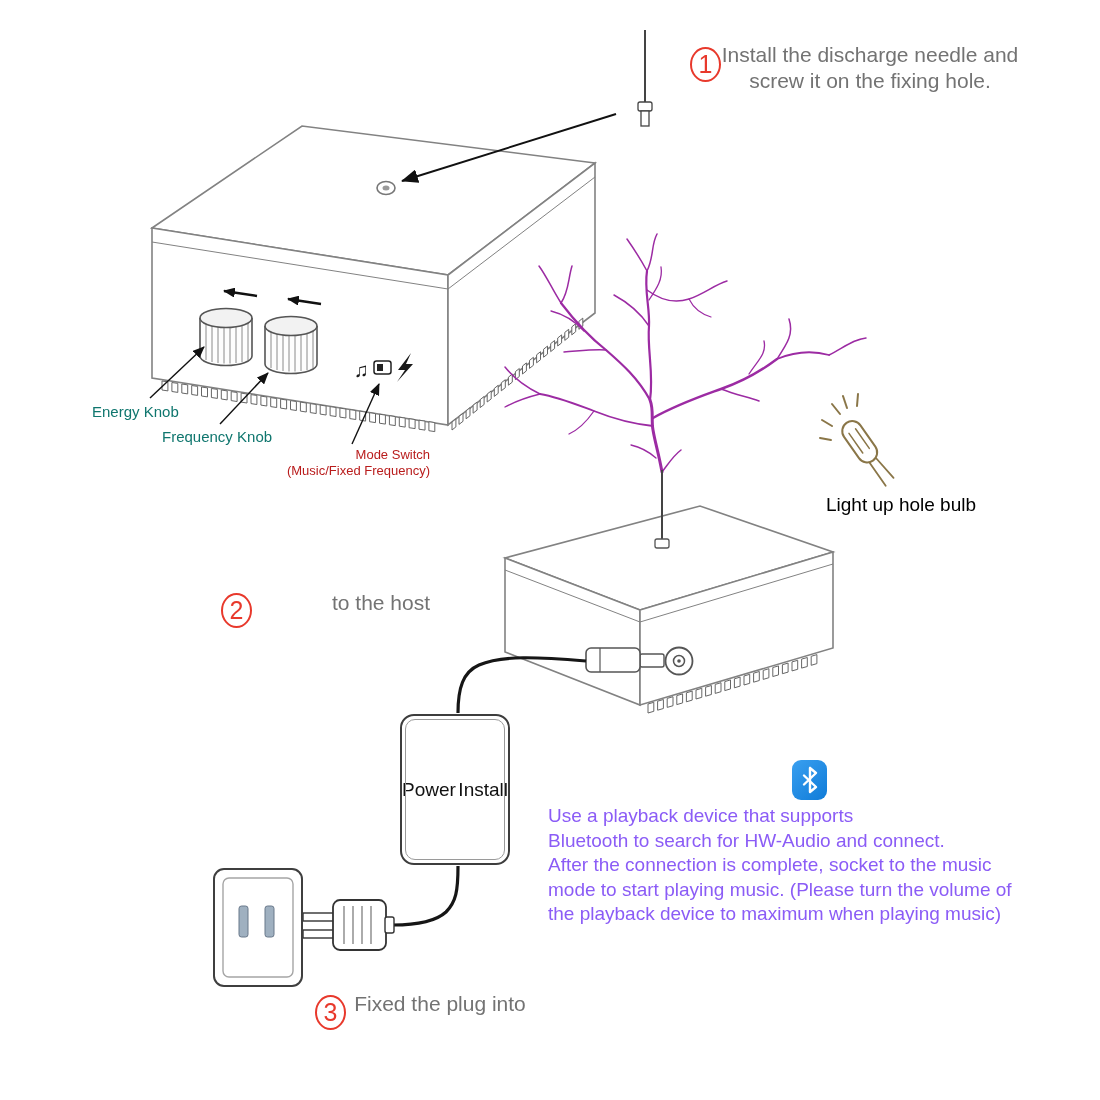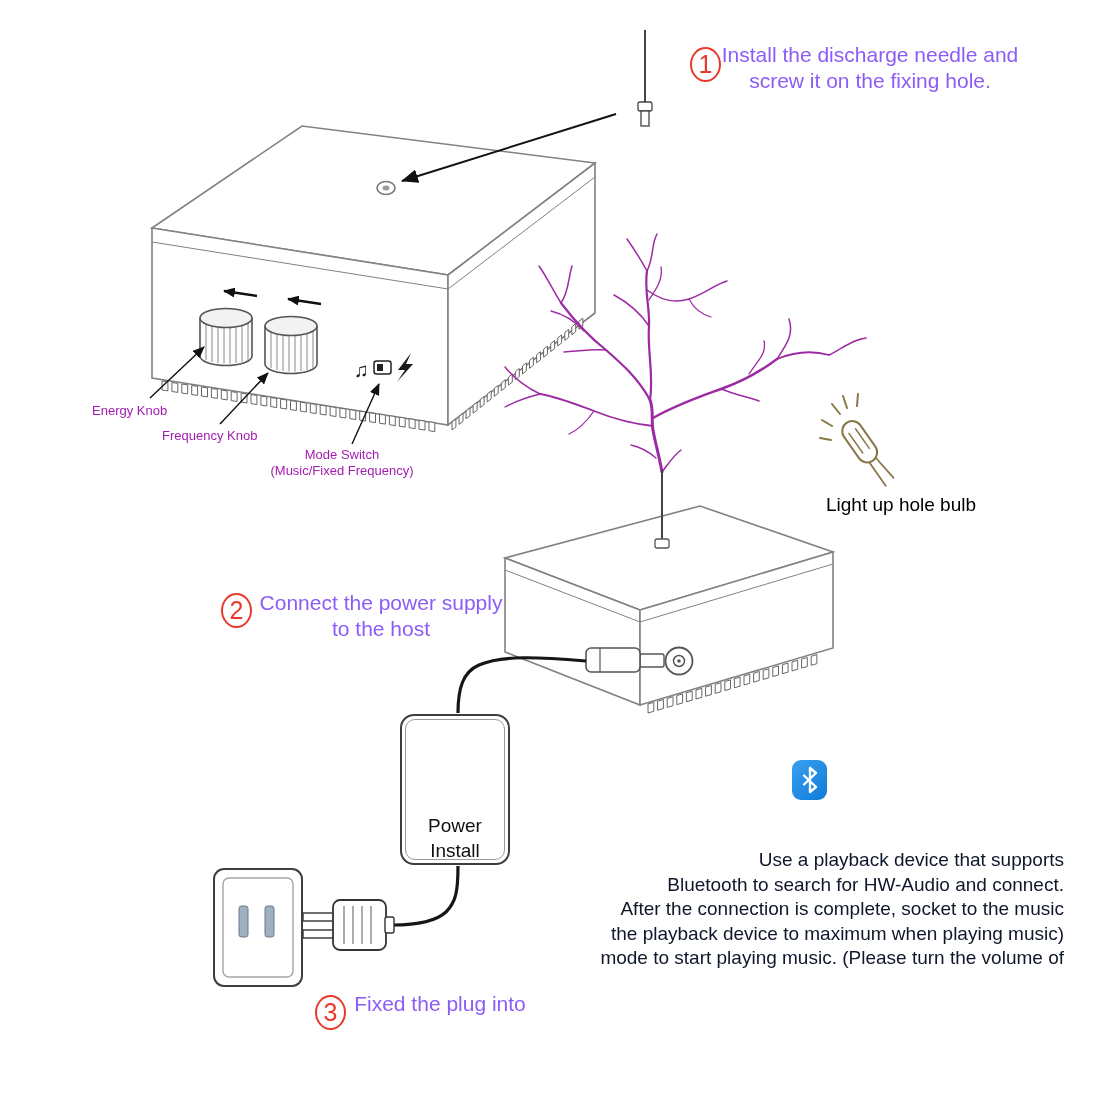--- a/index.html
+++ b/index.html
@@ -1,27 +1,27 @@
 <!DOCTYPE html>
 <html><head>
 <meta charset="utf-8">
 <style>
   *{margin:0;padding:0;box-sizing:border-box}
   html,body{width:1100px;height:1100px;background:#ffffff;font-family:"Liberation Sans",sans-serif;color:#111;position:relative;overflow:hidden}
   #art{position:absolute;left:0;top:0}
   .step-badge{position:absolute;width:31px;height:35px;border:2px solid #e8392c;border-radius:50%;color:#e8392c;font-size:25px;display:flex;align-items:center;justify-content:center;background:#fff}
-  .step-text{position:absolute;text-align:center;font-size:21px;line-height:26px;color:#8b5cf6}
+  .step-text{position:absolute;text-align:center;font-size:21px;line-height:26px;color:#737373}
   .ln{display:block;white-space:nowrap}
-  .small-label{position:absolute;font-size:13px;color:#a21caf;white-space:nowrap}
-  .mode-label{position:absolute;font-size:13px;line-height:16px;text-align:center;color:#a21caf}
+  .small-label{position:absolute;font-size:15px;color:#0f766e;white-space:nowrap}
+  .mode-label{position:absolute;font-size:13px;line-height:16px;text-align:right;color:#b91c1c}
   .neon-label{position:absolute;font-size:19px;color:#000;white-space:nowrap}
-  .adapter{position:absolute;left:400px;top:714px;width:110px;height:151px;border:2px solid #3d3d3d;border-radius:14px;display:flex;flex-direction:column;align-items:center;justify-content:flex-end;font-size:19px;line-height:25px;background:#fff;z-index:2}
+  .adapter{position:absolute;left:400px;top:714px;width:110px;height:151px;border:2px solid #3d3d3d;border-radius:14px;display:flex;flex-direction:row;align-items:center;justify-content:space-between;font-size:19px;line-height:25px;background:#fff;z-index:2}
   .adapter::before{content:"";position:absolute;inset:3px;border:1px solid #9a9a9a;border-radius:10px}
   .bt-icon{position:absolute;left:792px;top:760px;width:35px;height:40px;border-radius:9px;background:linear-gradient(135deg,#3aa0f0,#0f7bd8);display:flex;align-items:center;justify-content:center}
-  .bt-note{position:absolute;left:548px;top:848px;width:516px;text-align:right;font-size:19px;line-height:24.5px;color:#0f172a}
+  .bt-note{position:absolute;left:548px;top:804px;width:516px;text-align:left;font-size:19px;line-height:24.5px;color:#8b5cf6}
 </style>
 </head>
 <body>
 
 <svg id="art" width="1100" height="1100" viewBox="0 0 1100 1100">
   <defs>
     <marker id="ah" markerUnits="userSpaceOnUse" markerWidth="12" markerHeight="10" refX="11" refY="5" orient="auto">
         <path d="M0,0 L12,5 L0,10 Z" fill="#111"></path>
       </marker>
     <marker id="ahb" markerUnits="userSpaceOnUse" markerWidth="17" markerHeight="14" refX="16" refY="7" orient="auto">
@@ -237,21 +237,20 @@
 </svg>
 
 <div class="step-badge" style="left:690px;top:47px">1</div>
 <div class="step-text" style="left:714px;top:42px;width:312px">
   <span class="ln">Install the discharge needle and</span>
   <span class="ln">screw it on the fixing hole.</span>
 </div>
 
 <div class="step-badge" style="left:221px;top:593px">2</div>
 <div class="step-text" style="left:248px;top:590px;width:266px">
-  <span class="ln">Connect the power supply</span>
   <span class="ln">to the host</span>
 </div>
 
 <div class="step-badge" style="left:315px;top:995px">3</div>
 <div class="step-text" style="left:340px;top:991px;width:200px">
   <span class="ln">Fixed the plug into</span>
 </div>
 
 <div class="small-label" style="left:92px;top:403px">Energy Knob</div>
 <div class="small-label" style="left:162px;top:428px">Frequency Knob</div>
@@ -270,15 +269,15 @@
 <div class="bt-icon">
   <svg width="24" height="30" viewBox="0 0 24 28">
     <path d="M12,2 L12,26 L18,21 L6,9.5 M12,2 L18,7 L6,18.5" stroke="#ffffff" stroke-width="2.4" fill="none" stroke-linecap="round" stroke-linejoin="round"></path>
   </svg>
 </div>
 
 <div class="bt-note">
   <span class="ln">Use a playback device that supports</span>
   <span class="ln">Bluetooth to search for HW-Audio and connect.</span>
   <span class="ln">After the connection is complete, socket to the music</span>
+  <span class="ln">mode to start playing music. (Please turn the volume of</span>
   <span class="ln">the playback device to maximum when playing music)</span>
-  <span class="ln">mode to start playing music. (Please turn the volume of</span>
 </div>
 
 </body></html>

